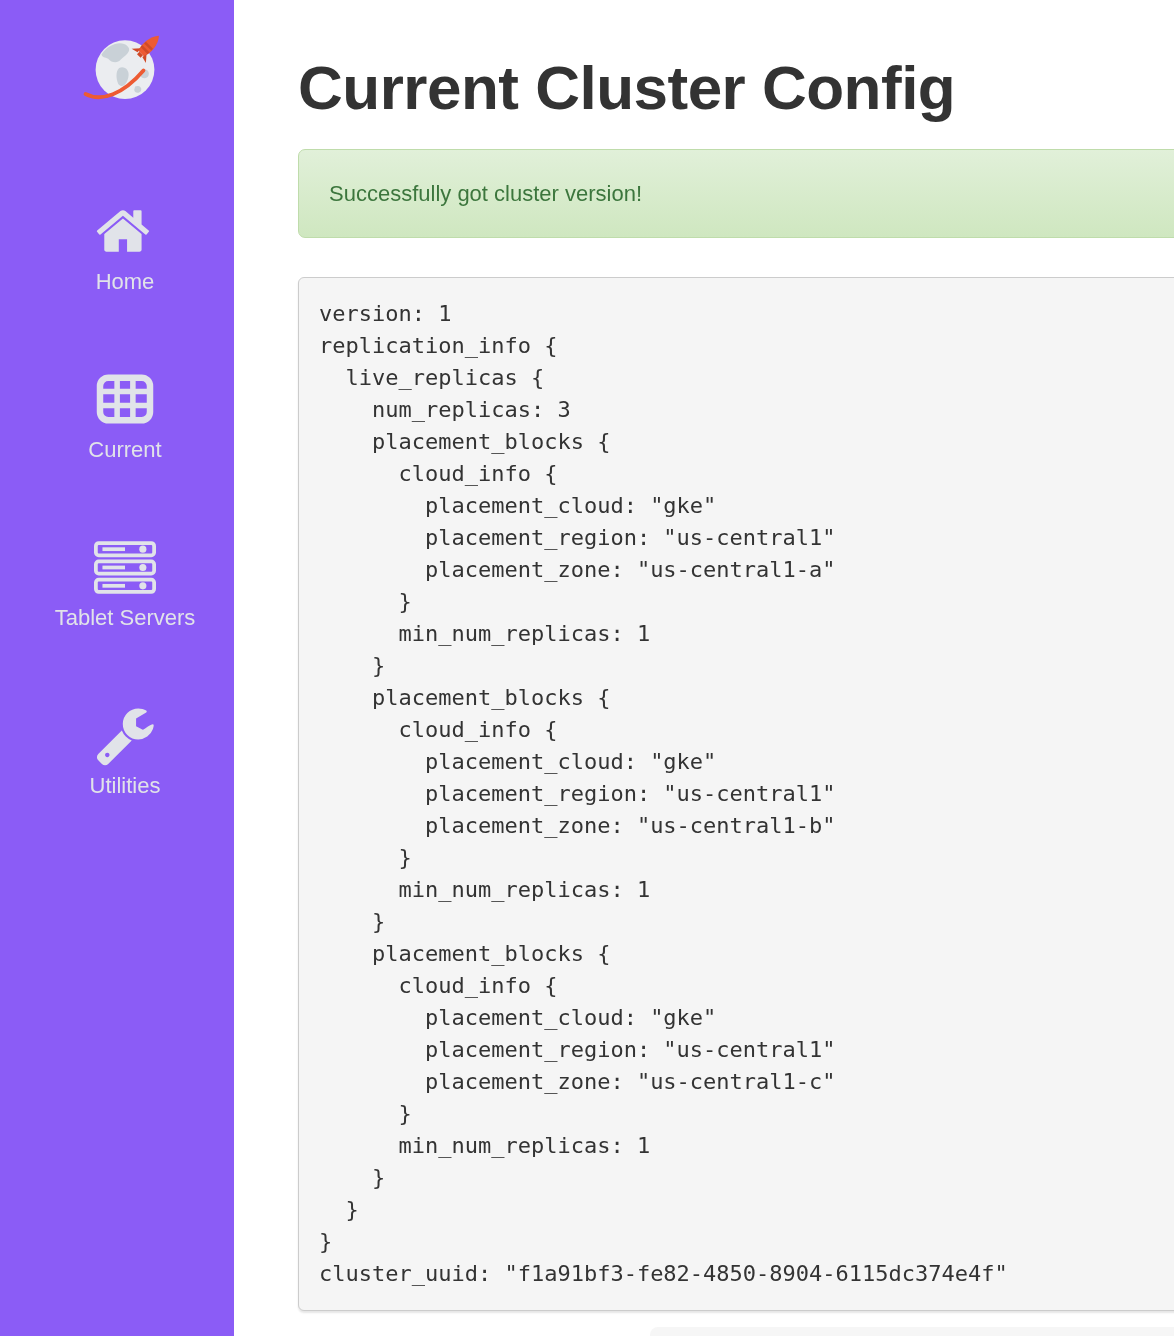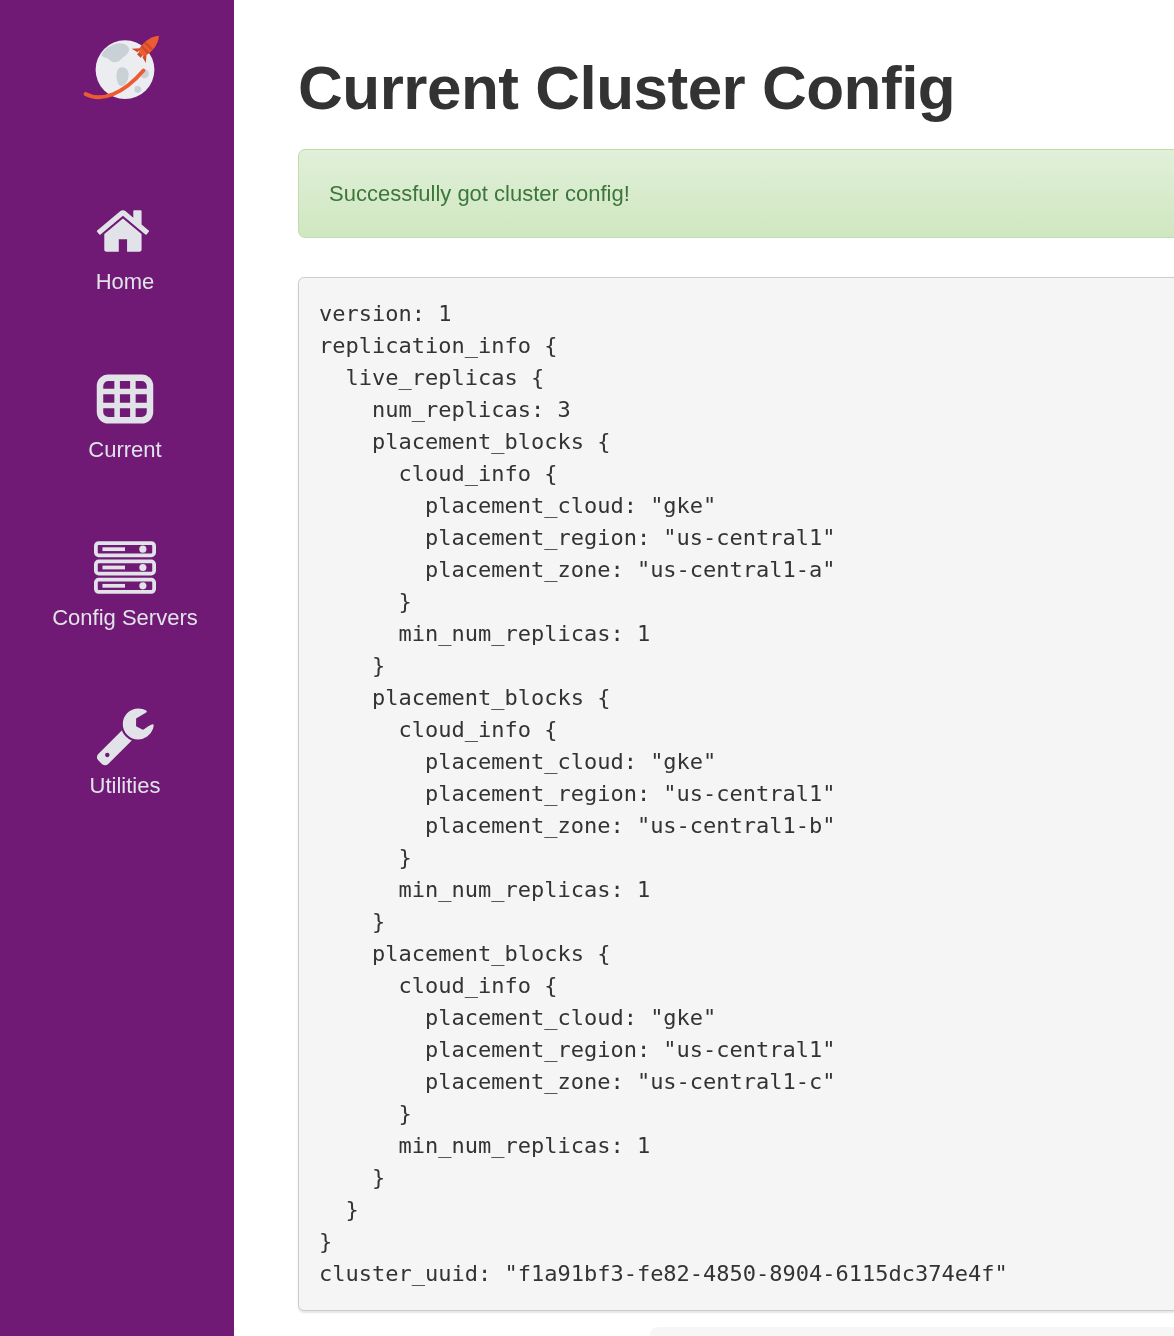--- a/index.html
+++ b/index.html
@@ -9,21 +9,21 @@
     background: #ffffff;
     font-family: "Liberation Sans", sans-serif;
     overflow: hidden;
     position: relative;
   }
   .app { display: flex; width: 1174px; height: 1336px; }
 
   
   .sidebar {
     width: 234px; min-width: 234px; height: 1336px;
-    background: #701a75;
+    background: #8b5cf6;
     display: flex; flex-direction: column; align-items: center; padding-left: 16px;
   }
   .logo { display: block; margin-top: 26px; width: 92px; height: 84px; cursor: pointer; }
   .nav { margin-top: 92px; display: flex; flex-direction: column; align-items: center; width: 100%; }
   .nav-item {
     display: flex; flex-direction: column; align-items: center;
     width: 100%; margin-bottom: 75px; text-decoration: none; cursor: pointer;
   }
   .nav-icon { height: 58px; display: flex; align-items: center; justify-content: center; }
   .nav-label {
@@ -129,40 +129,40 @@
             <line x1="9" y1="8.5" x2="33" y2="8.5" stroke="#e1e3e9" stroke-width="4"></line>
             <circle cx="52" cy="8.5" r="3.8" fill="#e1e3e9"></circle>
             <rect x="2" y="21.5" width="62" height="13" rx="3" fill="none" stroke="#e1e3e9" stroke-width="4"></rect>
             <line x1="9" y1="28" x2="33" y2="28" stroke="#e1e3e9" stroke-width="4"></line>
             <circle cx="52" cy="28" r="3.8" fill="#e1e3e9"></circle>
             <rect x="2" y="41" width="62" height="13" rx="3" fill="none" stroke="#e1e3e9" stroke-width="4"></rect>
             <line x1="9" y1="47.5" x2="33" y2="47.5" stroke="#e1e3e9" stroke-width="4"></line>
             <circle cx="52" cy="47.5" r="3.8" fill="#e1e3e9"></circle>
           </svg>
         </span>
-        <span class="nav-label">Config Servers</span>
+        <span class="nav-label">Tablet Servers</span>
       </a>
 
       <a class="nav-item">
         <span class="nav-icon">
           <svg viewBox="0 0 1792 1792" width="62" height="62">
             <path fill="#e1e3e9" d="M448 1472q0-26-19-45t-45-19-45 19-19 45 19 45 45 19 45-19 19-45zm644-420l-682 682q-37 37-90 37-52 0-91-37l-106-108q-38-36-38-90 0-53 38-91l681-681q39 98 114.5 173.5t173.5 114.5zm634-435q0 39-23 106-47 134-164.5 217.5t-258.5 83.5q-185 0-316.5-131.5t-131.5-316.5 131.5-316.5 316.5-131.5q58 0 121.5 16.5t107.5 46.5q16 11 16 28t-16 28l-293 169v224l193 107q5-3 79-48.5t135.5-81 70.5-35.5q15 0 23.5 10t8.5 25z"></path>
           </svg>
         </span>
         <span class="nav-label">Utilities</span>
       </a>
 
     </nav>
   </aside>
 
   <main class="main">
     <h1 class="page-title">Current Cluster Config</h1>
 
     <div class="alert-success">
-      <span>Successfully got cluster config!</span>
+      <span>Successfully got cluster version!</span>
     </div>
 
     <pre class="config-pre">version: 1
 replication_info {
   live_replicas {
     num_replicas: 3
     placement_blocks {
       cloud_info {
         placement_cloud: "gke"
         placement_region: "us-central1"

